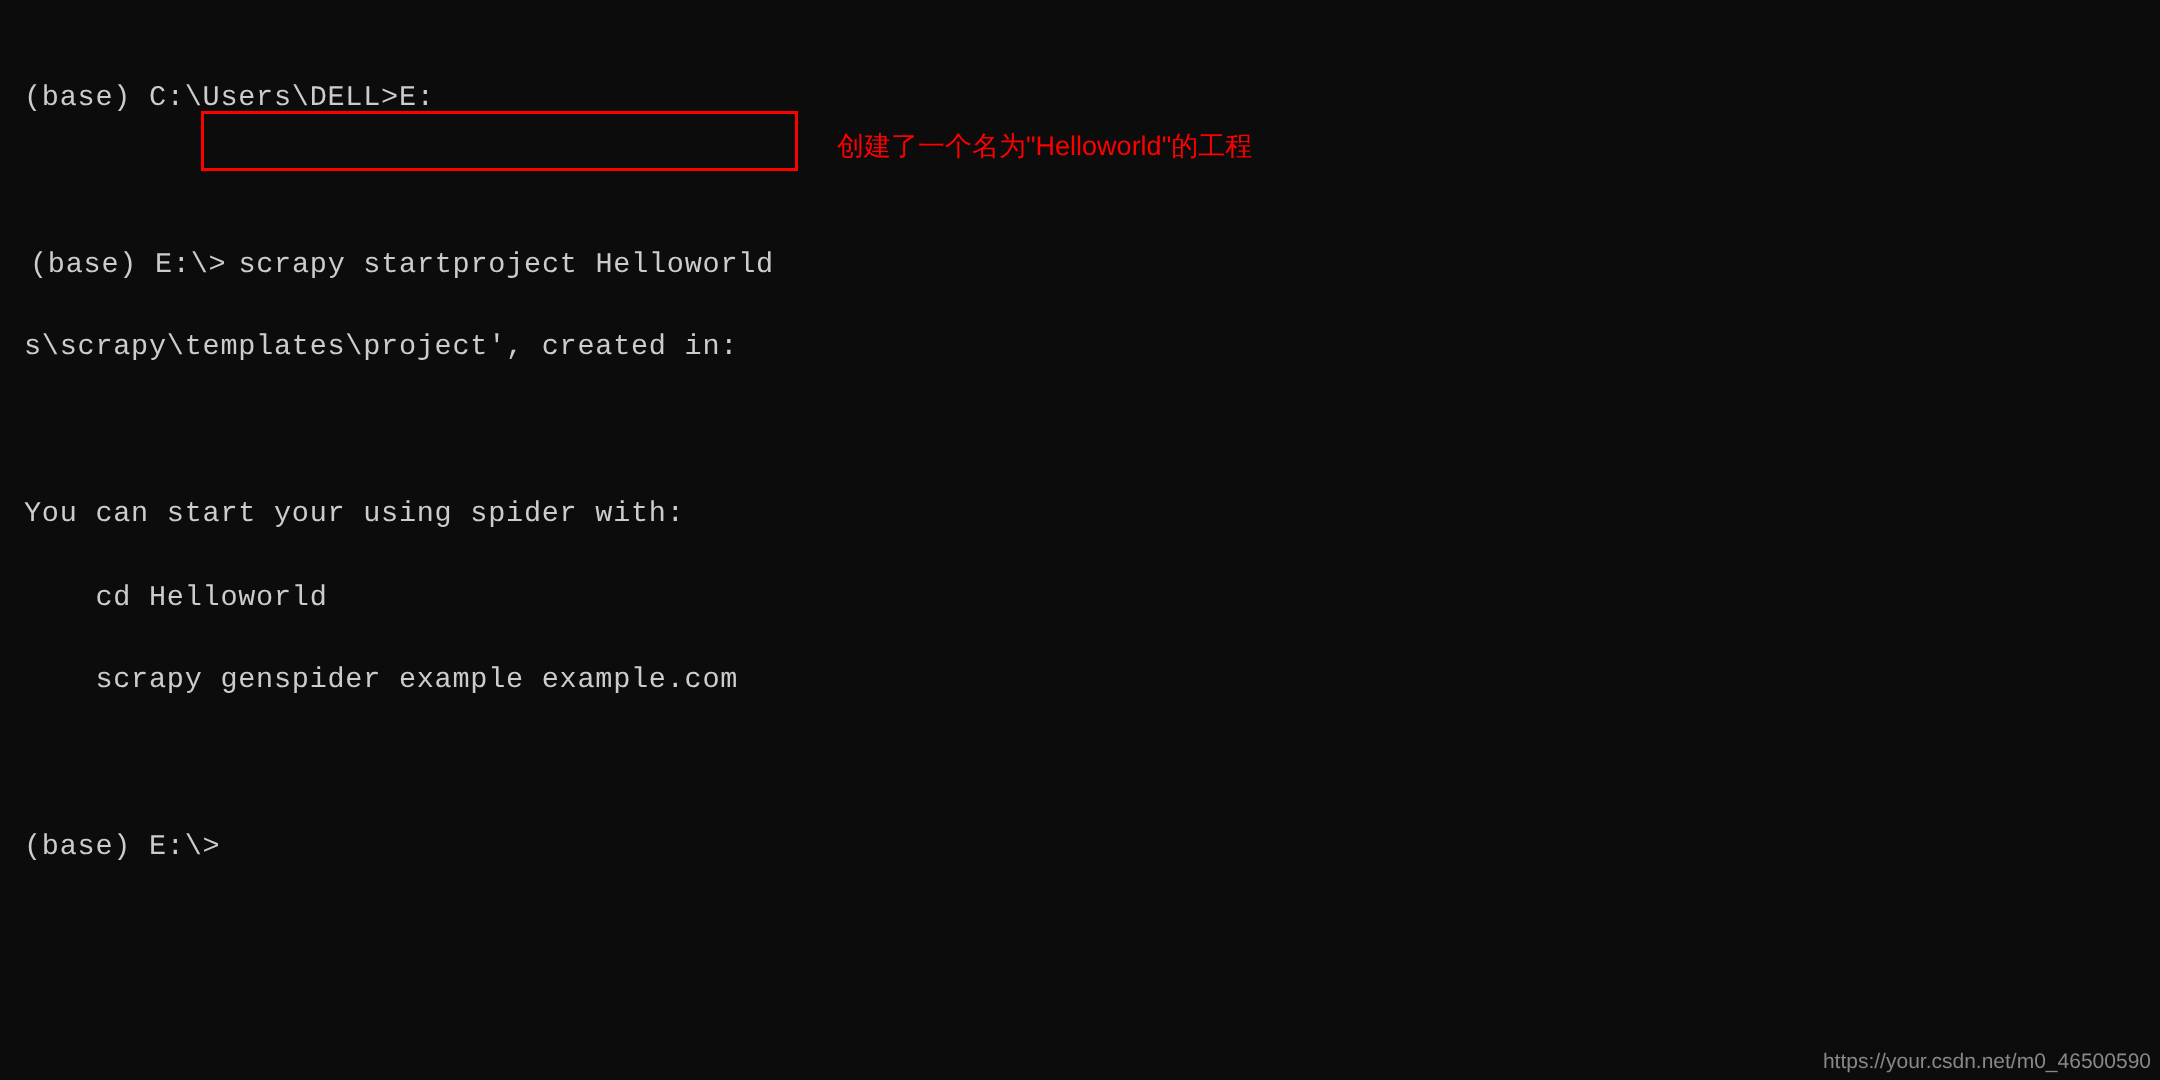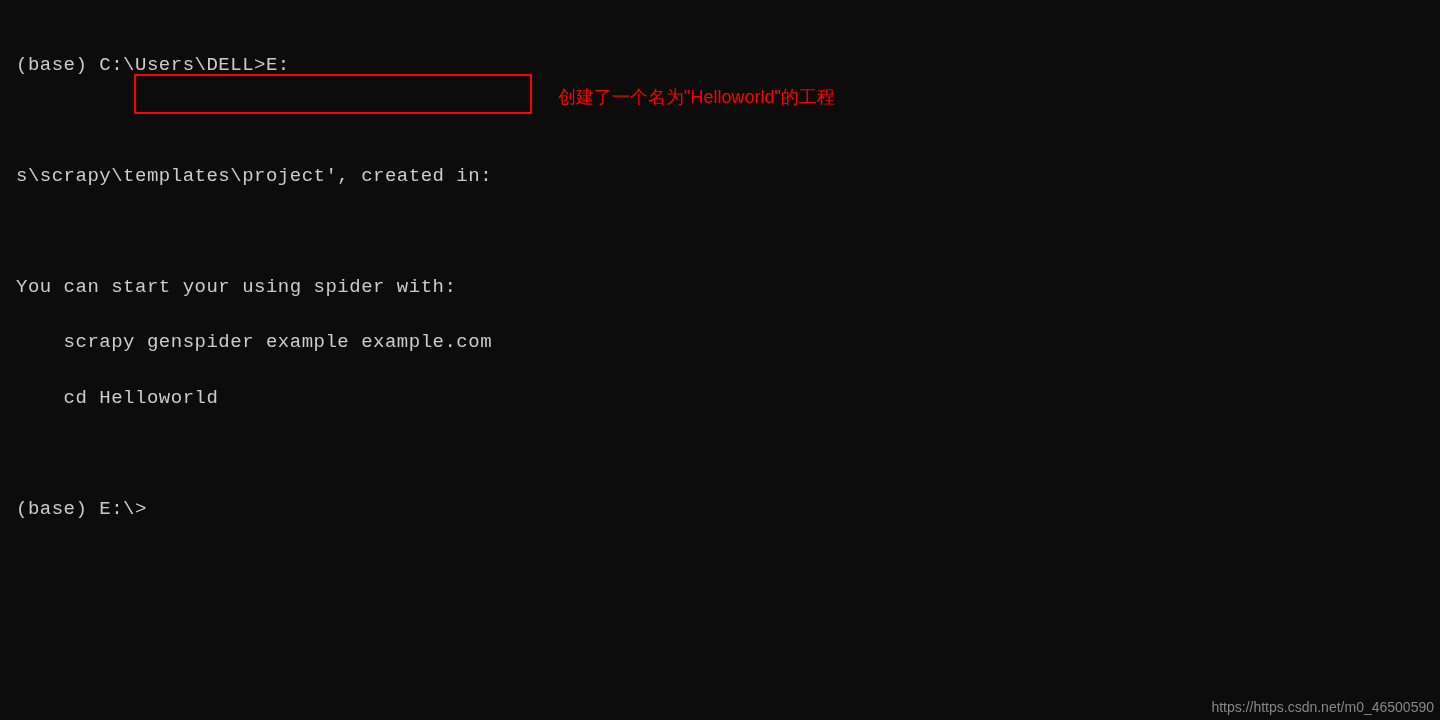--- a/index.html
+++ b/index.html
@@ -49,26 +49,27 @@
     .inline {
       display: inline;
     }
   </style>
 </head>
 <body>
 
 <div class="terminal">
 <span class="line">(base) C:\Users\DELL&gt;E:</span>
 <span class="line"> </span>
+<span class="line"><span class="inline">(base) E:\&gt;</span><span class="inline">scrapy startproject Helloworld</span></span>
 <span class="line">s\scrapy\templates\project', created in:</span>
 <span class="line"> </span>
 <span class="line">You can start your using spider with:</span>
+<span class="line">    cd Helloworld</span>
 <span class="line">    scrapy genspider example example.com</span>
-<span class="line">    cd Helloworld</span>
 <span class="line"> </span>
 <span class="line">(base) E:\&gt;</span>
 </div>
 
 <div class="highlight-box" id="hbox" style="left: 122px; top: 62px; width: 398px; height: 40px;"></div>
 
 <div class="annotation" id="anno" style="left: 546px; top: 74px;">创建了一个名为"Helloworld"的工程</div>
 
-<div class="watermark">https://https.csdn.net/m0_46500590</div>
+<div class="watermark">https://your.csdn.net/m0_46500590</div>
 
 </body></html>

